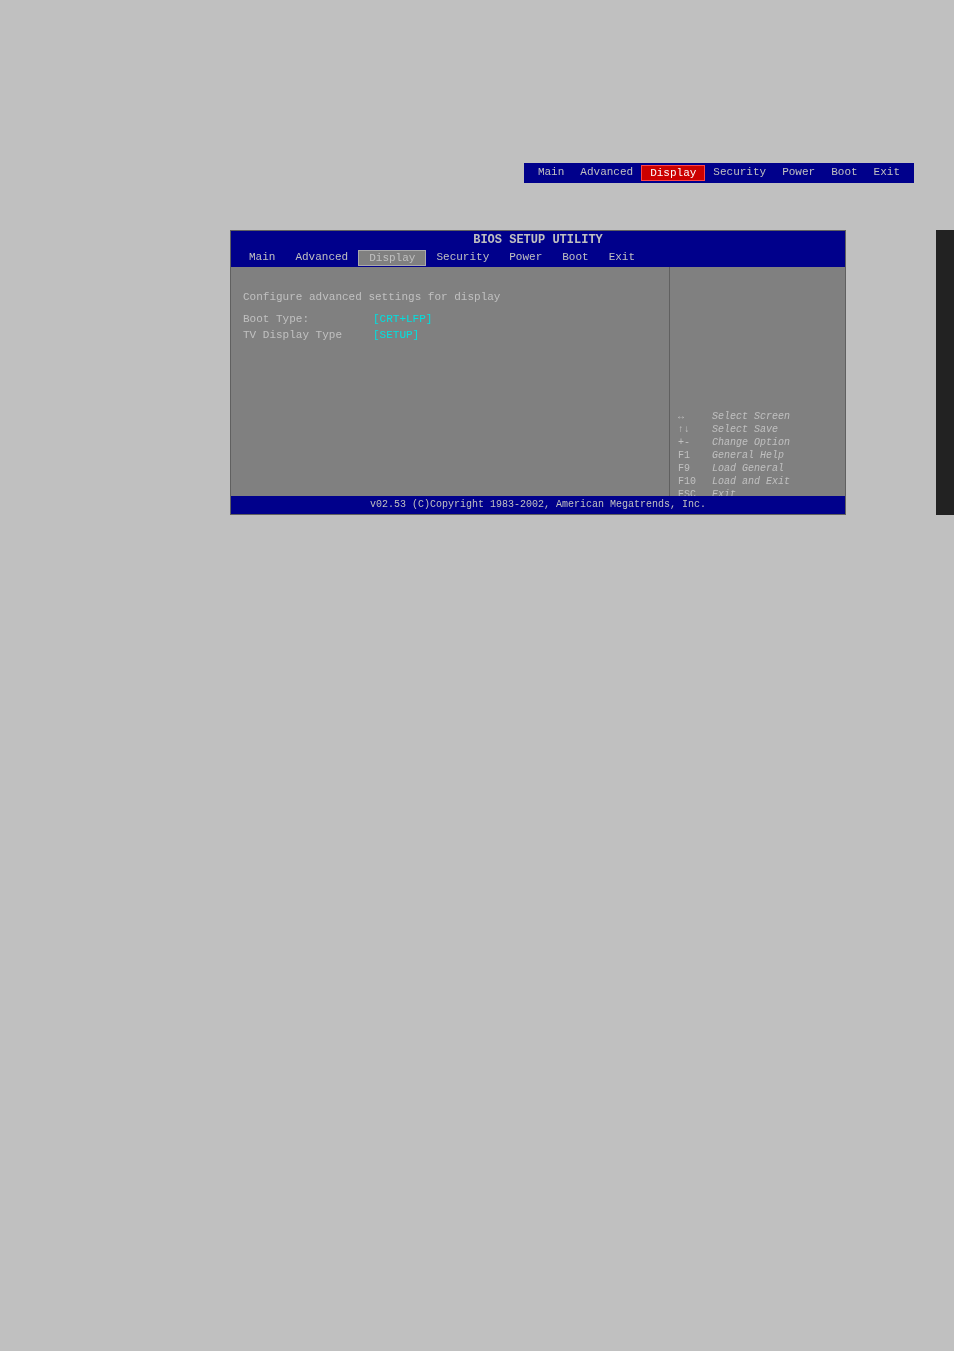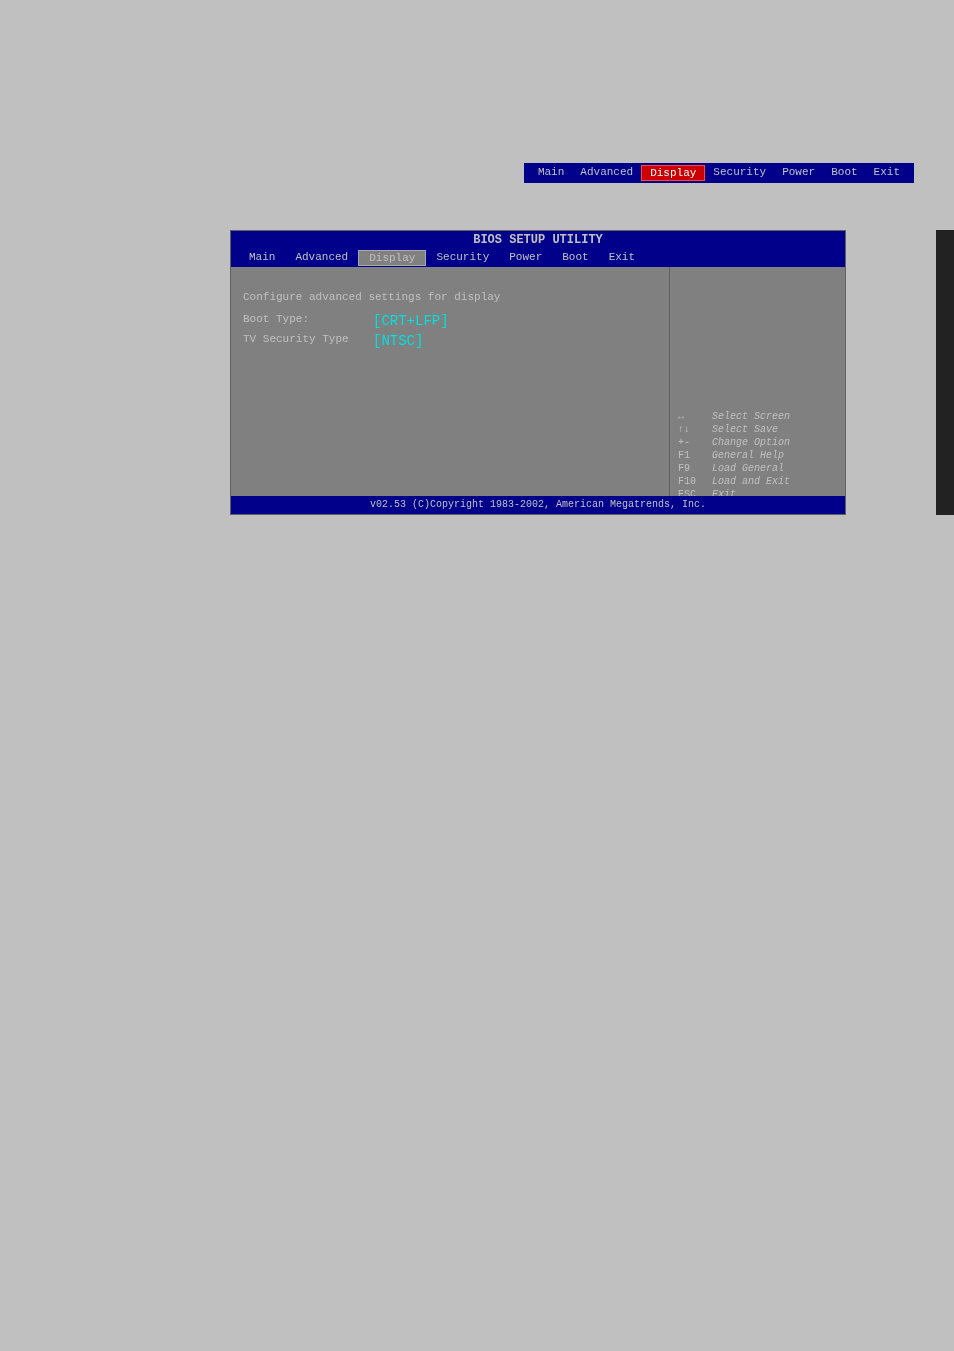--- a/index.html
+++ b/index.html
@@ -102,21 +102,21 @@
       margin-bottom: 4px;
       align-items: flex-start;
     }
     .bios-left .setting-label {
       color: #c0c0c0;
       min-width: 130px;
       font-size: 11px;
     }
     .bios-left .setting-value {
       color: #00e0e0;
-      font-size: 14px;
+      font-size: 11px;
     }
 
     
     .bios-right {
       width: 175px;
       padding: 6px 8px;
       color: #c0c0c0;
       font-size: 10px;
       font-family: 'Courier New', Courier, monospace;
       display: flex;
@@ -201,22 +201,22 @@
 
     <div class="bios-left">
       <div class="section-title">Configure advanced settings for display</div>
 
       <div class="setting-row">
         <span class="setting-label">Boot Type:</span>
         <span class="setting-value">[CRT+LFP]</span>
       </div>
 
       <div class="setting-row">
-        <span class="setting-label">TV Security Type</span>
-        <span class="setting-value">[NTSC]</span>
+        <span class="setting-label">TV Display Type</span>
+        <span class="setting-value">[SETUP]</span>
       </div>
     </div>
 
     <div class="bios-right">
       <div class="help-section">
         <div class="help-row">
           <span class="help-key">↔</span>
           <span class="help-desc">Select Screen</span>
         </div>
         <div class="help-row">

